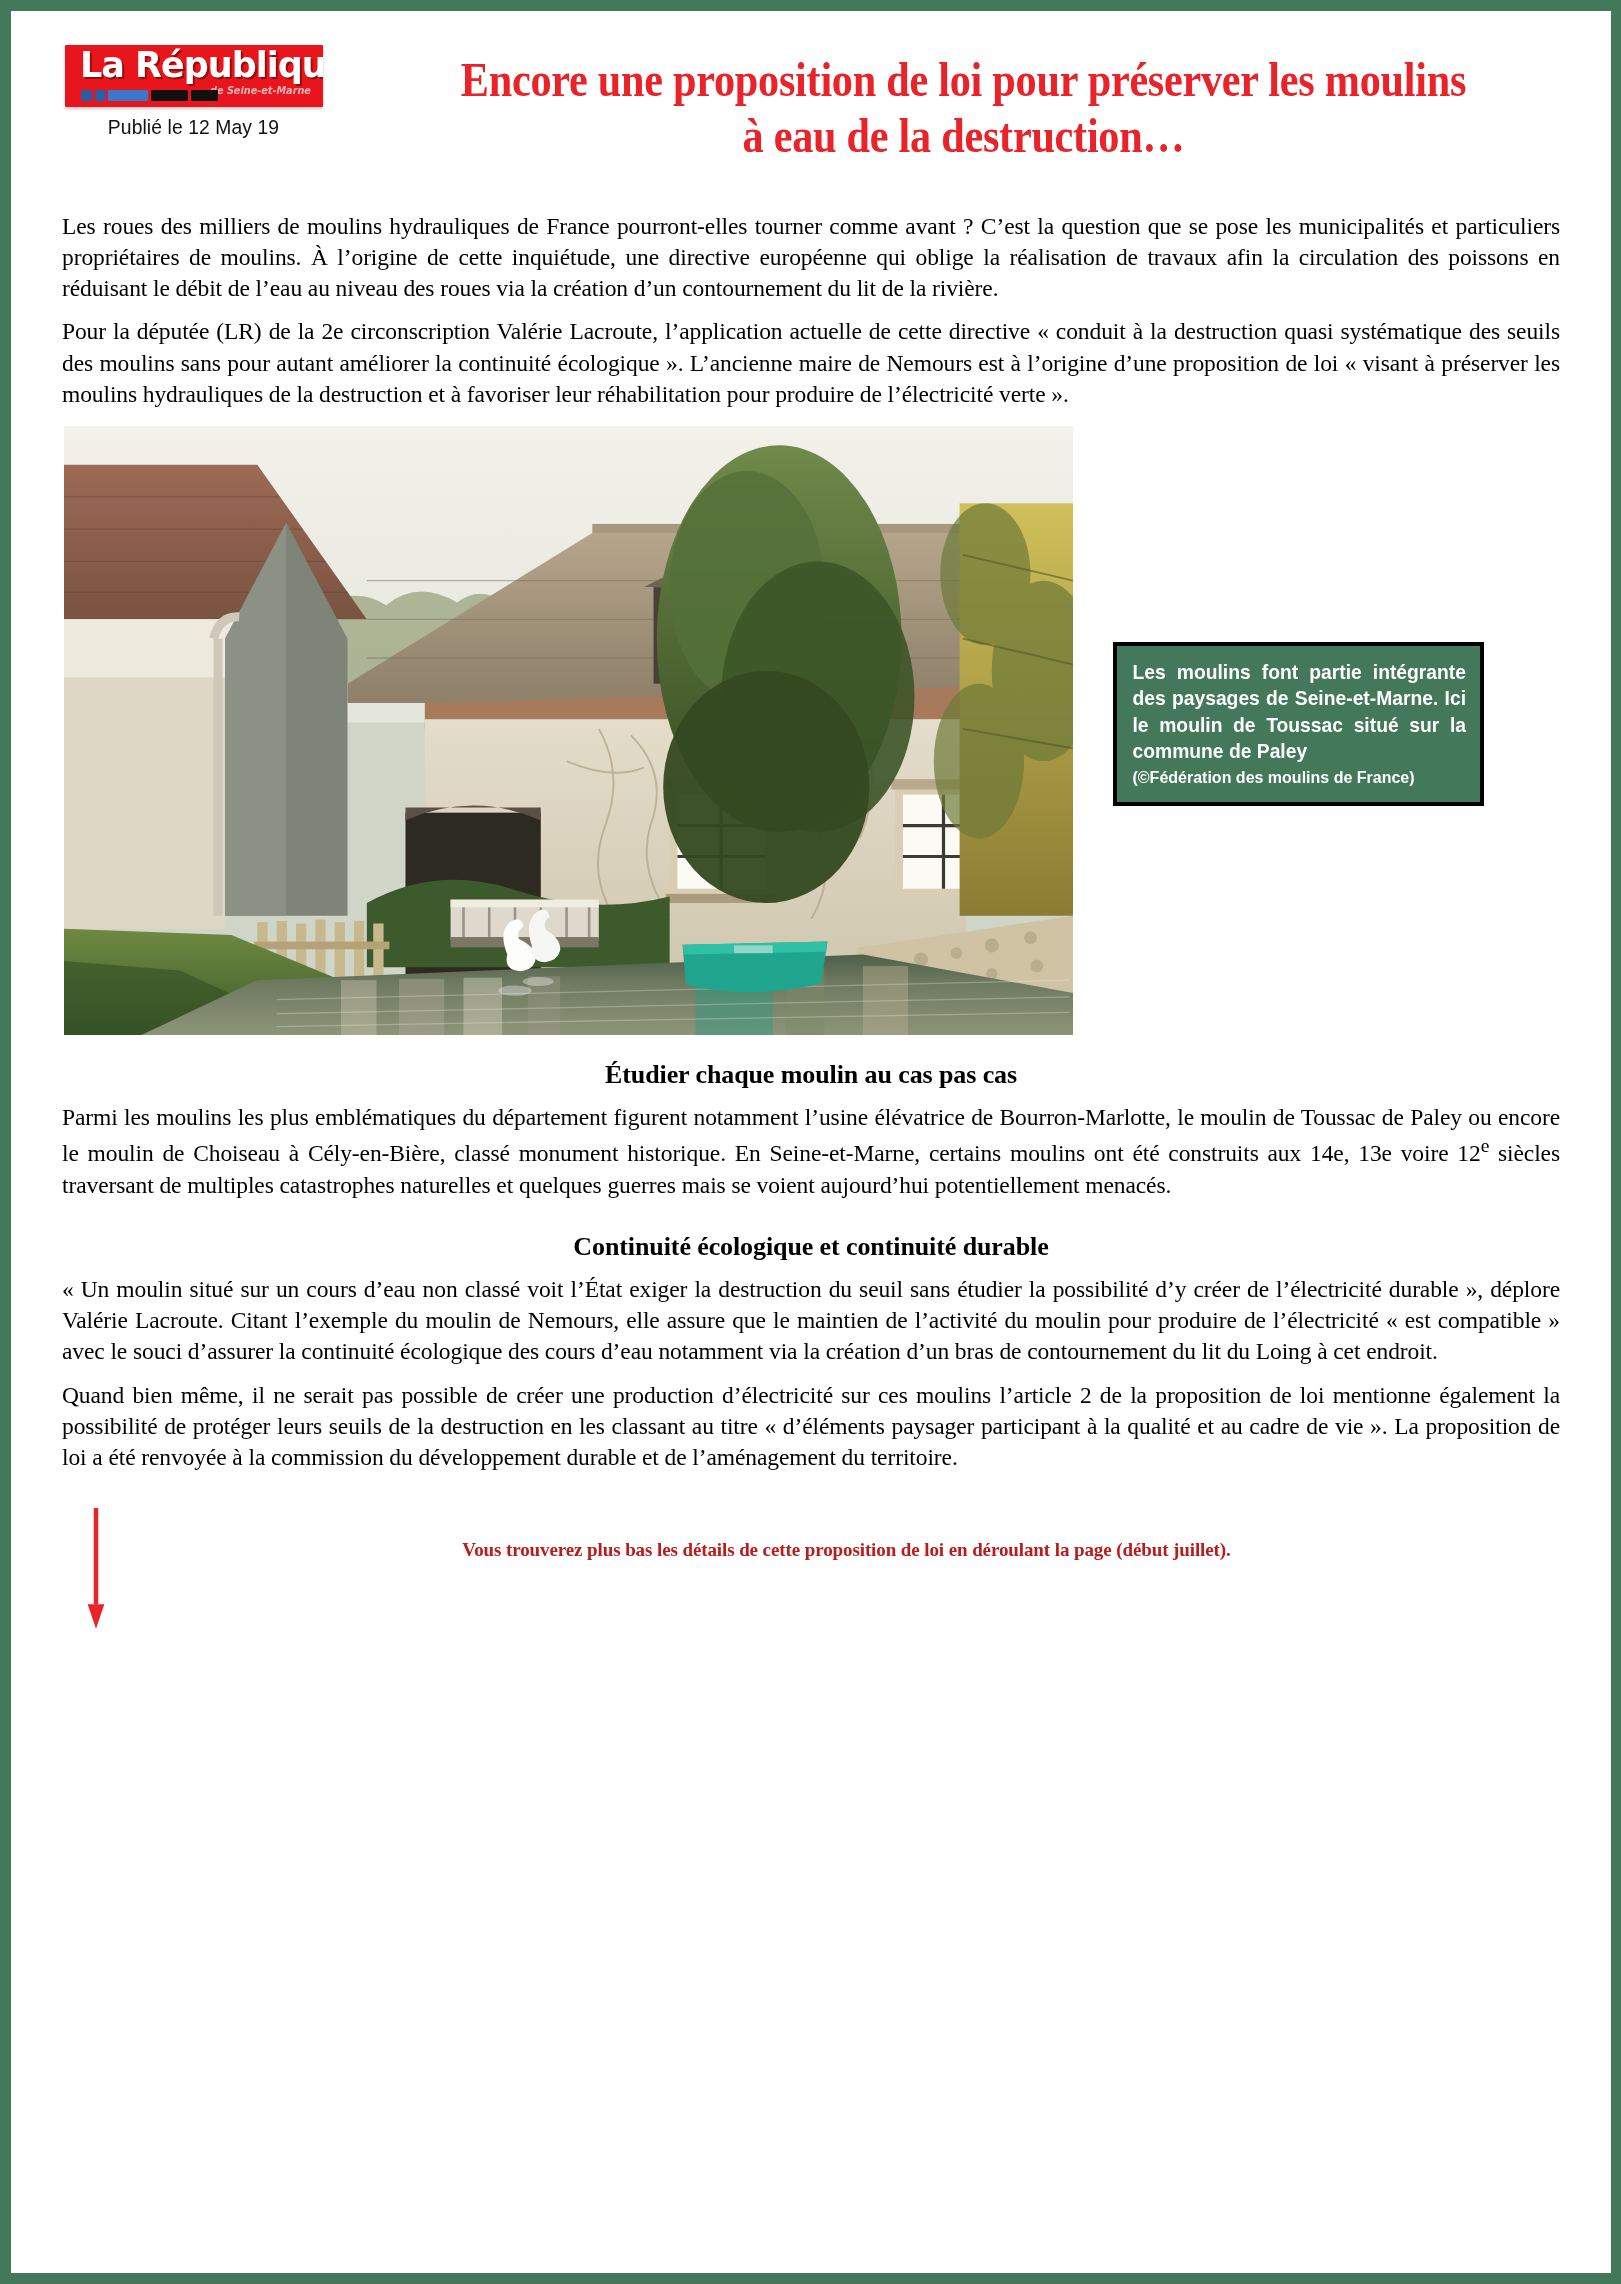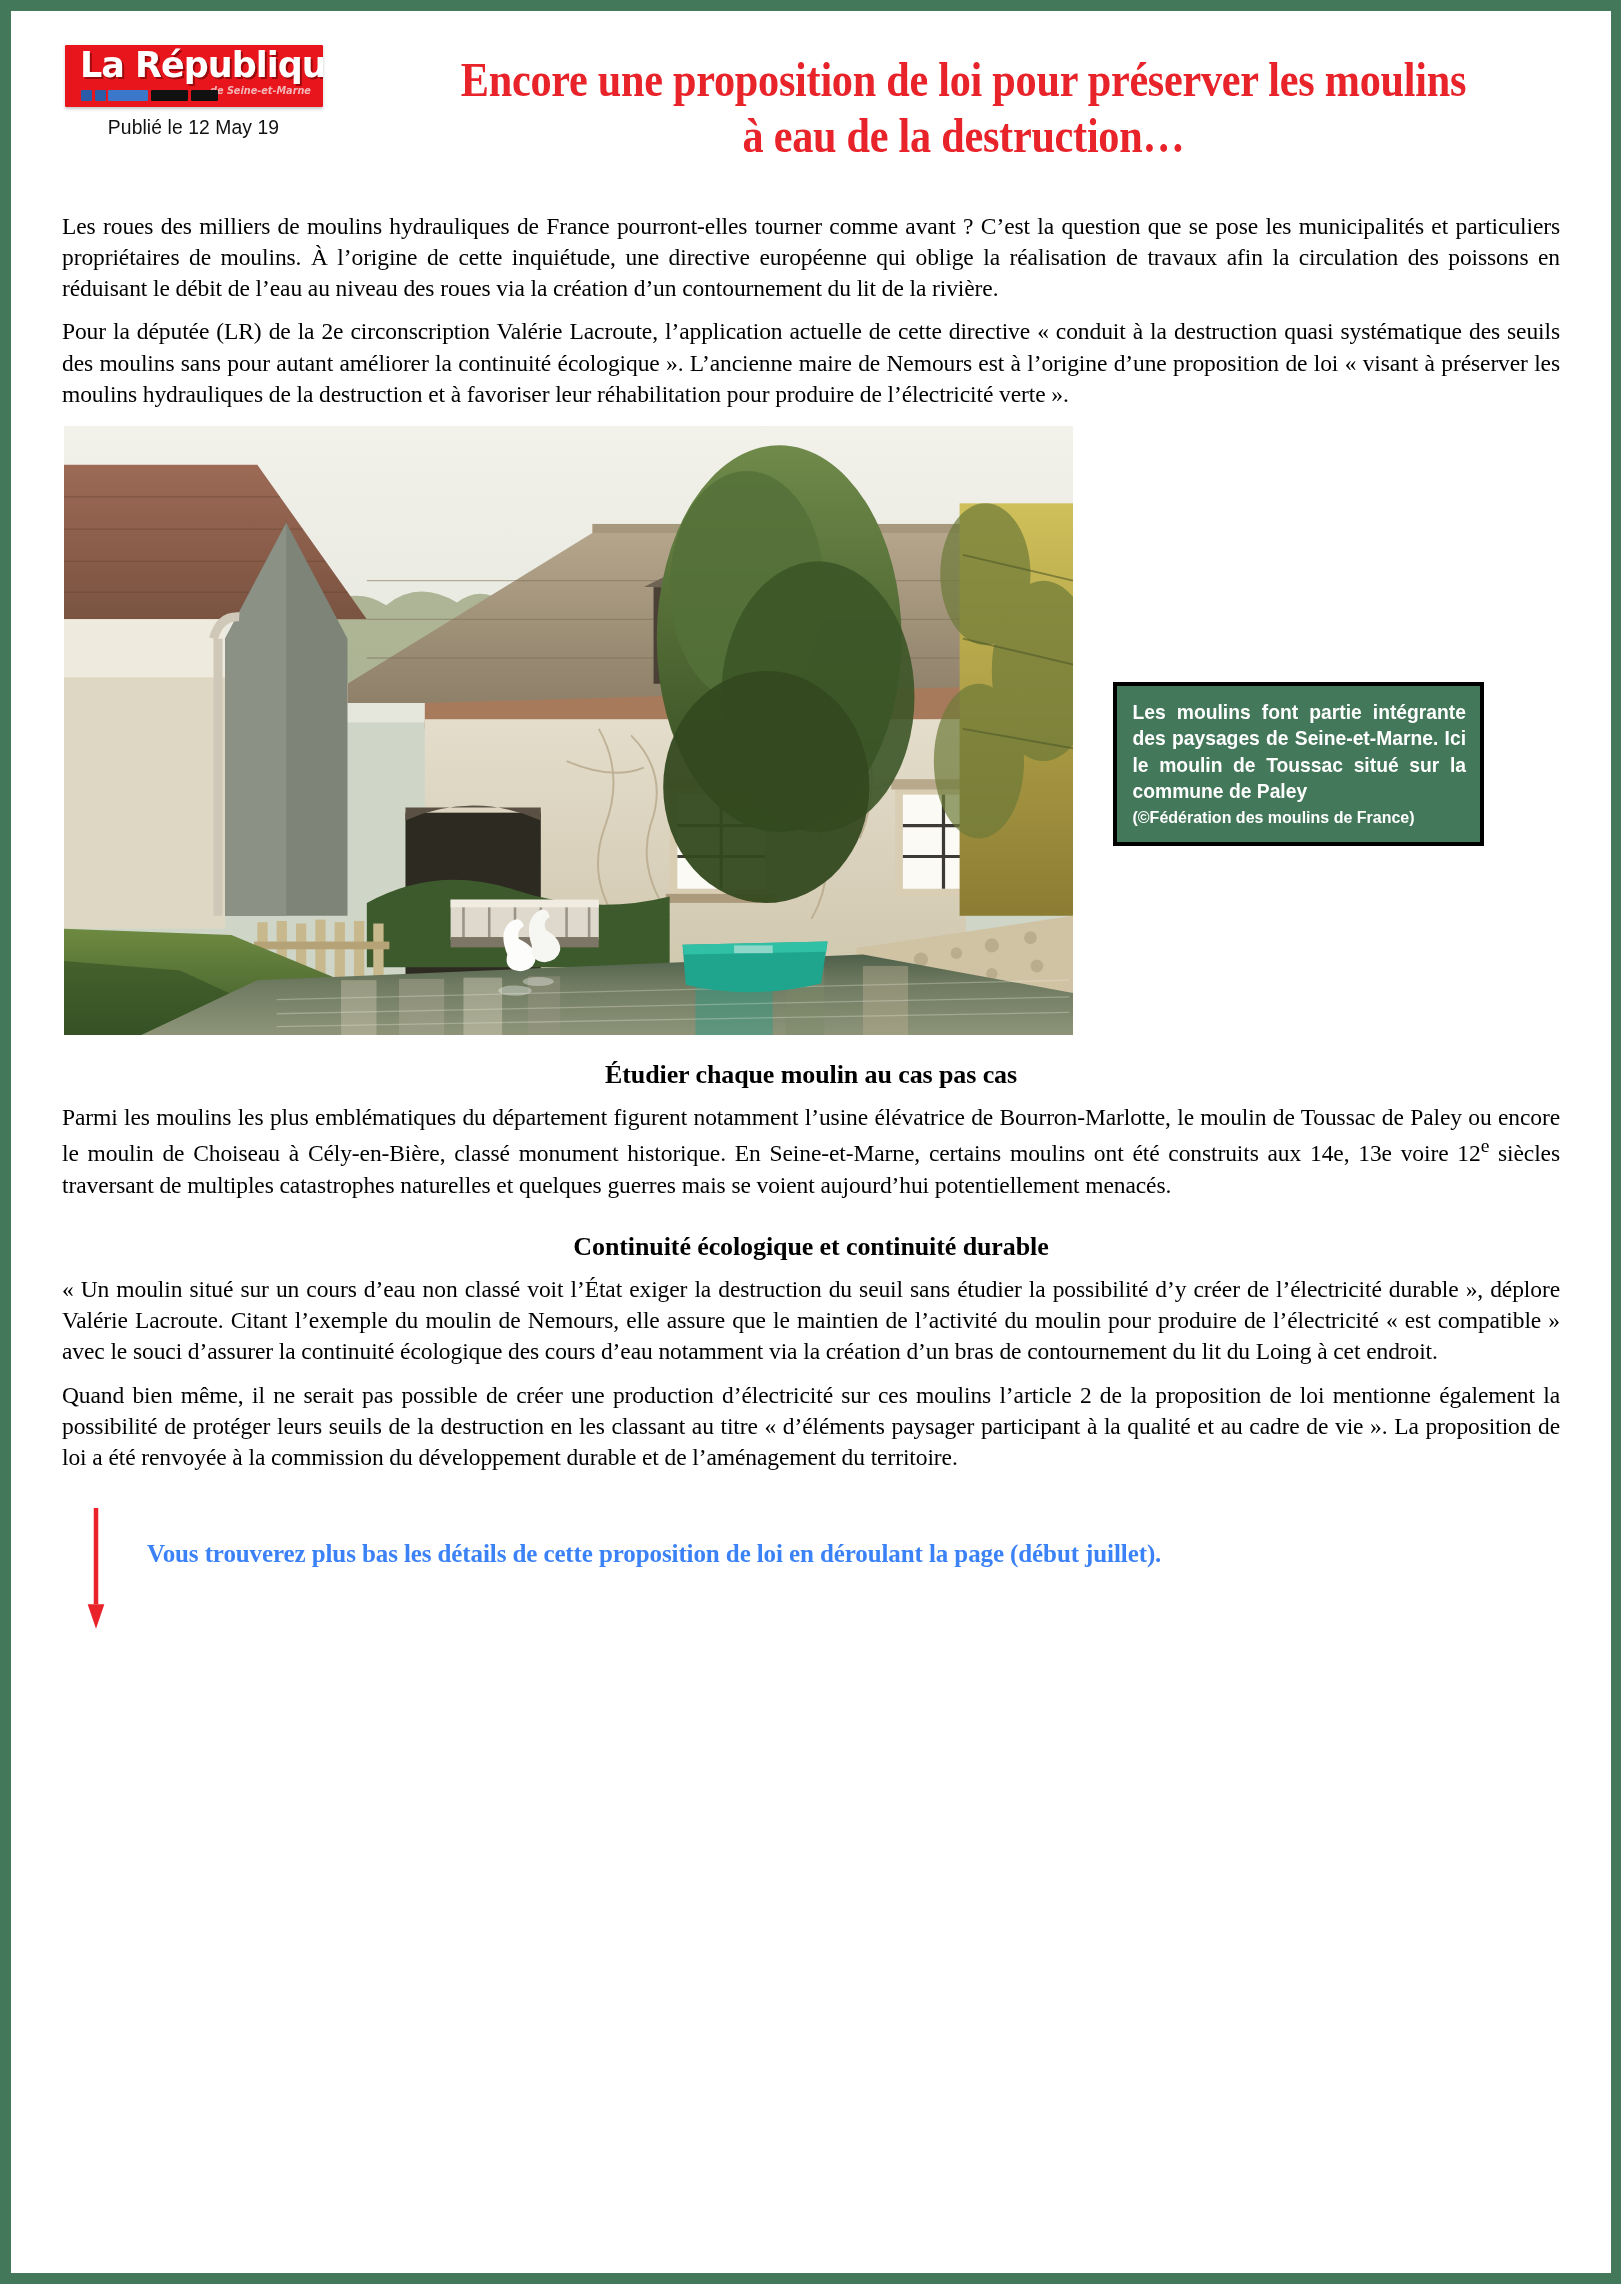--- a/index.html
+++ b/index.html
@@ -173,21 +173,20 @@
     position: absolute;
     left: 1063px;
     top: 216px;
     width: 371px;
     box-sizing: border-box;
     background: #44785a;
     border: 4.5px solid #000000;
     padding: 14px 14px 13px 15.5px;
     font-family: "Liberation Sans", "DejaVu Sans", sans-serif;
     color: #ffffff;
-    margin-top: 40px;
   }
   .caption-main {
     font-size: 19.3px;
     font-weight: bold;
     line-height: 1.38;
     text-align: justify;
     margin: 0;
   }
   .caption-credit {
     font-size: 16px;
@@ -209,25 +208,25 @@
     top: 0;
     width: 26px;
     height: 122px;
   }
   .arrow svg { display: block; }
   .footer-text {
     position: absolute;
     left: 97px;
     top: 31px;
     right: 26px;
-    color: #3b82f6;
-    font-weight: bold;
-    font-size: 25px;
+    color: #b91c1c;
+    font-weight: bold;
+    font-size: 19px;
     line-height: 1.2;
-    text-align: left;
+    text-align: center;
     letter-spacing: -0.1px;
   }
 </style>
 </head>
 <body>
 
 <div class="page">
   <div class="page-inner">
 
     <div class="masthead">

